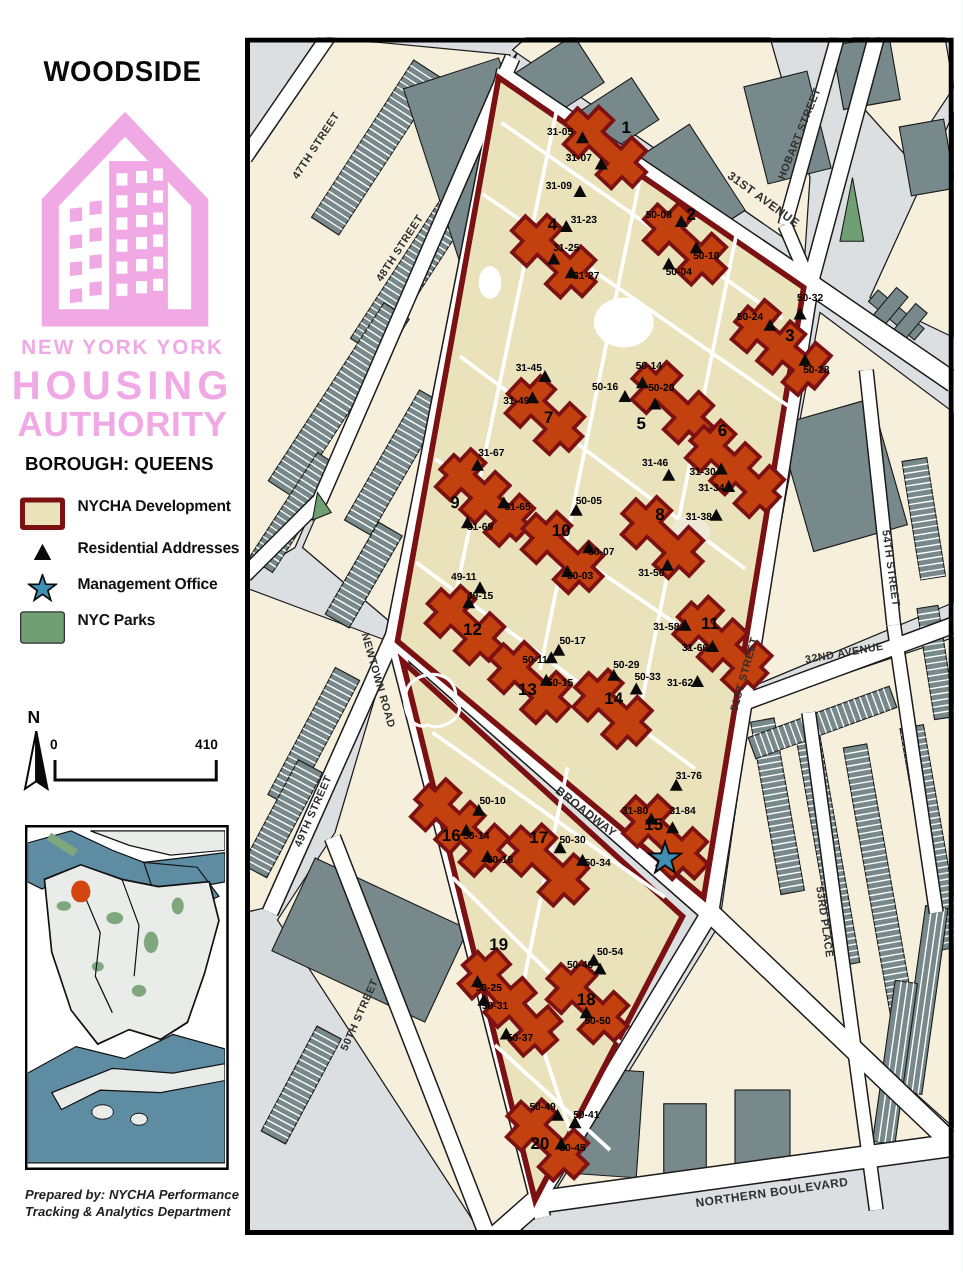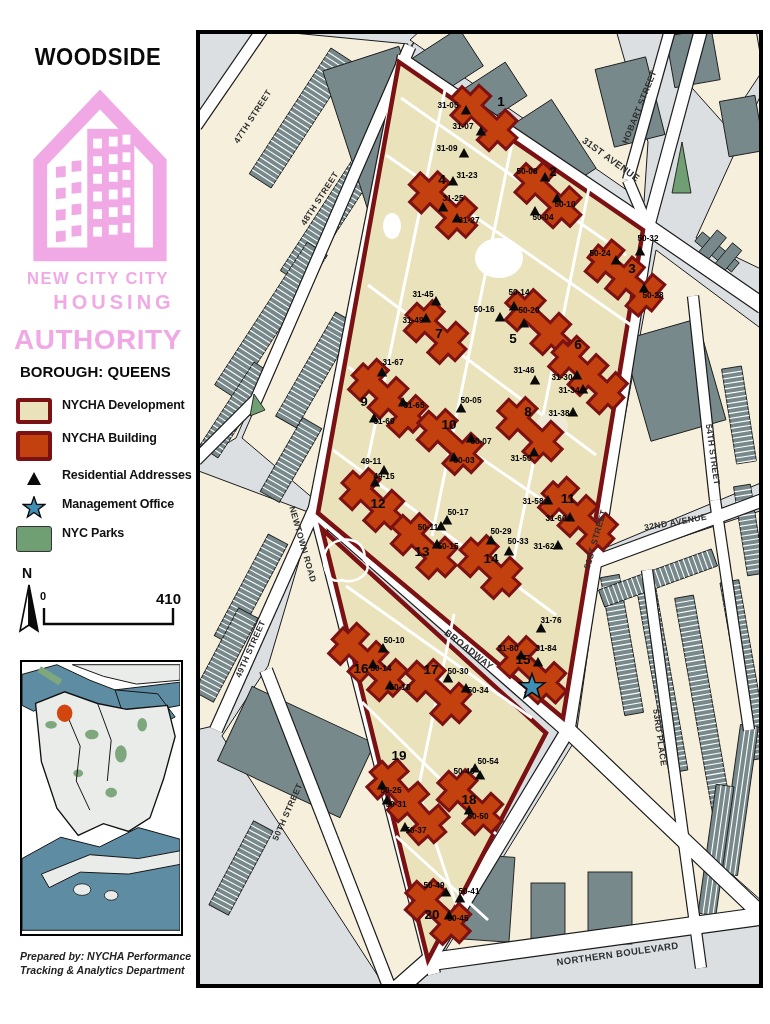--- a/index.html
+++ b/index.html
@@ -2,32 +2,32 @@
 <html><head>
 <meta charset="utf-8">
 <style>
   html,body{margin:0;padding:0;background:#ffffff;}
   body{width:770px;height:1024px;position:relative;font-family:"Liberation Sans",sans-serif;overflow:hidden;}
   .abs{position:absolute;}
   #title{left:0;top:44px;width:196px;text-align:center;font-size:23px;font-weight:800;letter-spacing:.5px;color:#0a0a0a;transform:scaleX(.96);}
   #logo{left:26px;top:72px;}
   .orgline{left:0;width:196px;text-align:center;color:#F0A9E5;font-weight:800;line-height:1;}
   #org0{top:270px;font-size:16.5px;letter-spacing:1.5px;}
-  #org1{top:292px;font-size:20px;letter-spacing:4px;margin-left:16px;}
+  #org1{top:292px;font-size:32px;letter-spacing:4px;}
   #org2{top:326px;font-size:28px;letter-spacing:.5px;}
   #borough{left:20px;top:363px;font-size:15px;font-weight:800;color:#0a0a0a;}
   #legend{left:16px;top:398px;width:180px;}
   .leg-row{display:flex;align-items:flex-start;margin-bottom:7px;}
   .leg-swatch{width:36px;height:26px;box-sizing:border-box;border-radius:3px;flex:0 0 36px;margin-right:10px;}
   .leg-mini{width:36px;flex:0 0 36px;margin-right:10px;display:flex;justify-content:center;align-items:center;height:22px;}
   .leg-label{font-size:12.5px;color:#111;font-weight:600;letter-spacing:-.2px;}
   #compass{left:16px;top:565px;}
   #compass .n{font-size:14px;font-weight:800;color:#0a0a0a;margin-left:6px;}
   #scale0{left:40px;top:590px;font-size:11px;font-weight:700;color:#0a0a0a;}
-  #scale1{left:156px;top:590px;font-size:15px;font-weight:700;color:#0a0a0a;}
+  #scale1{left:156px;top:590px;font-size:11px;font-weight:700;color:#0a0a0a;}
   #scaleline{left:42px;top:606px;}
   #scaleunit{left:158px;top:628px;font-size:11px;font-weight:700;color:#0a0a0a;padding-left:40px;}
   #inset{left:20px;top:660px;width:163px;height:276px;border:2.5px solid #000;box-sizing:border-box;background:#fff;}
   #prepared{left:20px;top:950px;font-size:10.5px;font-style:italic;font-weight:700;color:#222;line-height:1.3;}
   #mapframe{left:196px;top:30px;width:567px;height:860px;}
   svg text{font-family:"Liberation Sans",sans-serif;}
 </style>
 </head>
 <body>
 
@@ -63,34 +63,30 @@
       <rect x="30" y="122" width="10" height="11" transform="skewY(-6)"></rect>
         <rect x="46" y="118" width="10" height="11" transform="skewY(-6)"></rect>
       <rect x="30" y="144" width="10" height="11" transform="skewY(-6)"></rect>
         <rect x="46" y="140" width="10" height="11" transform="skewY(-6)"></rect>
       <rect x="30" y="166" width="10" height="11" transform="skewY(-6)"></rect>
         <rect x="46" y="162" width="10" height="11" transform="skewY(-6)"></rect>
     </g>
   </svg>
 </div>
 
-<div class="abs orgline" id="org0">NEW CITY CITY</div>
+<div class="abs orgline" id="org0">NEW YORK YORK</div>
 <div class="abs orgline" id="org1">HOUSING</div>
 <div class="abs orgline" id="org2">AUTHORITY</div>
 
 <div class="abs" id="borough">BOROUGH: QUEENS</div>
 
 <div class="abs" id="legend">
     <div class="leg-row">
       <span class="leg-swatch" style="background: rgb(233, 226, 186); border: 4px solid rgb(123, 17, 19);"></span>
       <span class="leg-label">NYCHA Development</span>
-    </div>
-    <div class="leg-row">
-      <span class="leg-swatch" style="background: rgb(194, 65, 14); border: 4px solid rgb(123, 17, 19); height: 30px;"></span>
-      <span class="leg-label">NYCHA Building</span>
     </div>
     <div class="leg-row">
       <span class="leg-mini">
         <svg width="24" height="24" viewBox="-12 -12 24 24">
           <path d="M0,-7 L7,6 L-7,6 Z" fill="#0a0a0a"></path>
         </svg>
       </span>
       <span class="leg-label">Residential Addresses</span>
     </div>
     <div class="leg-row">

